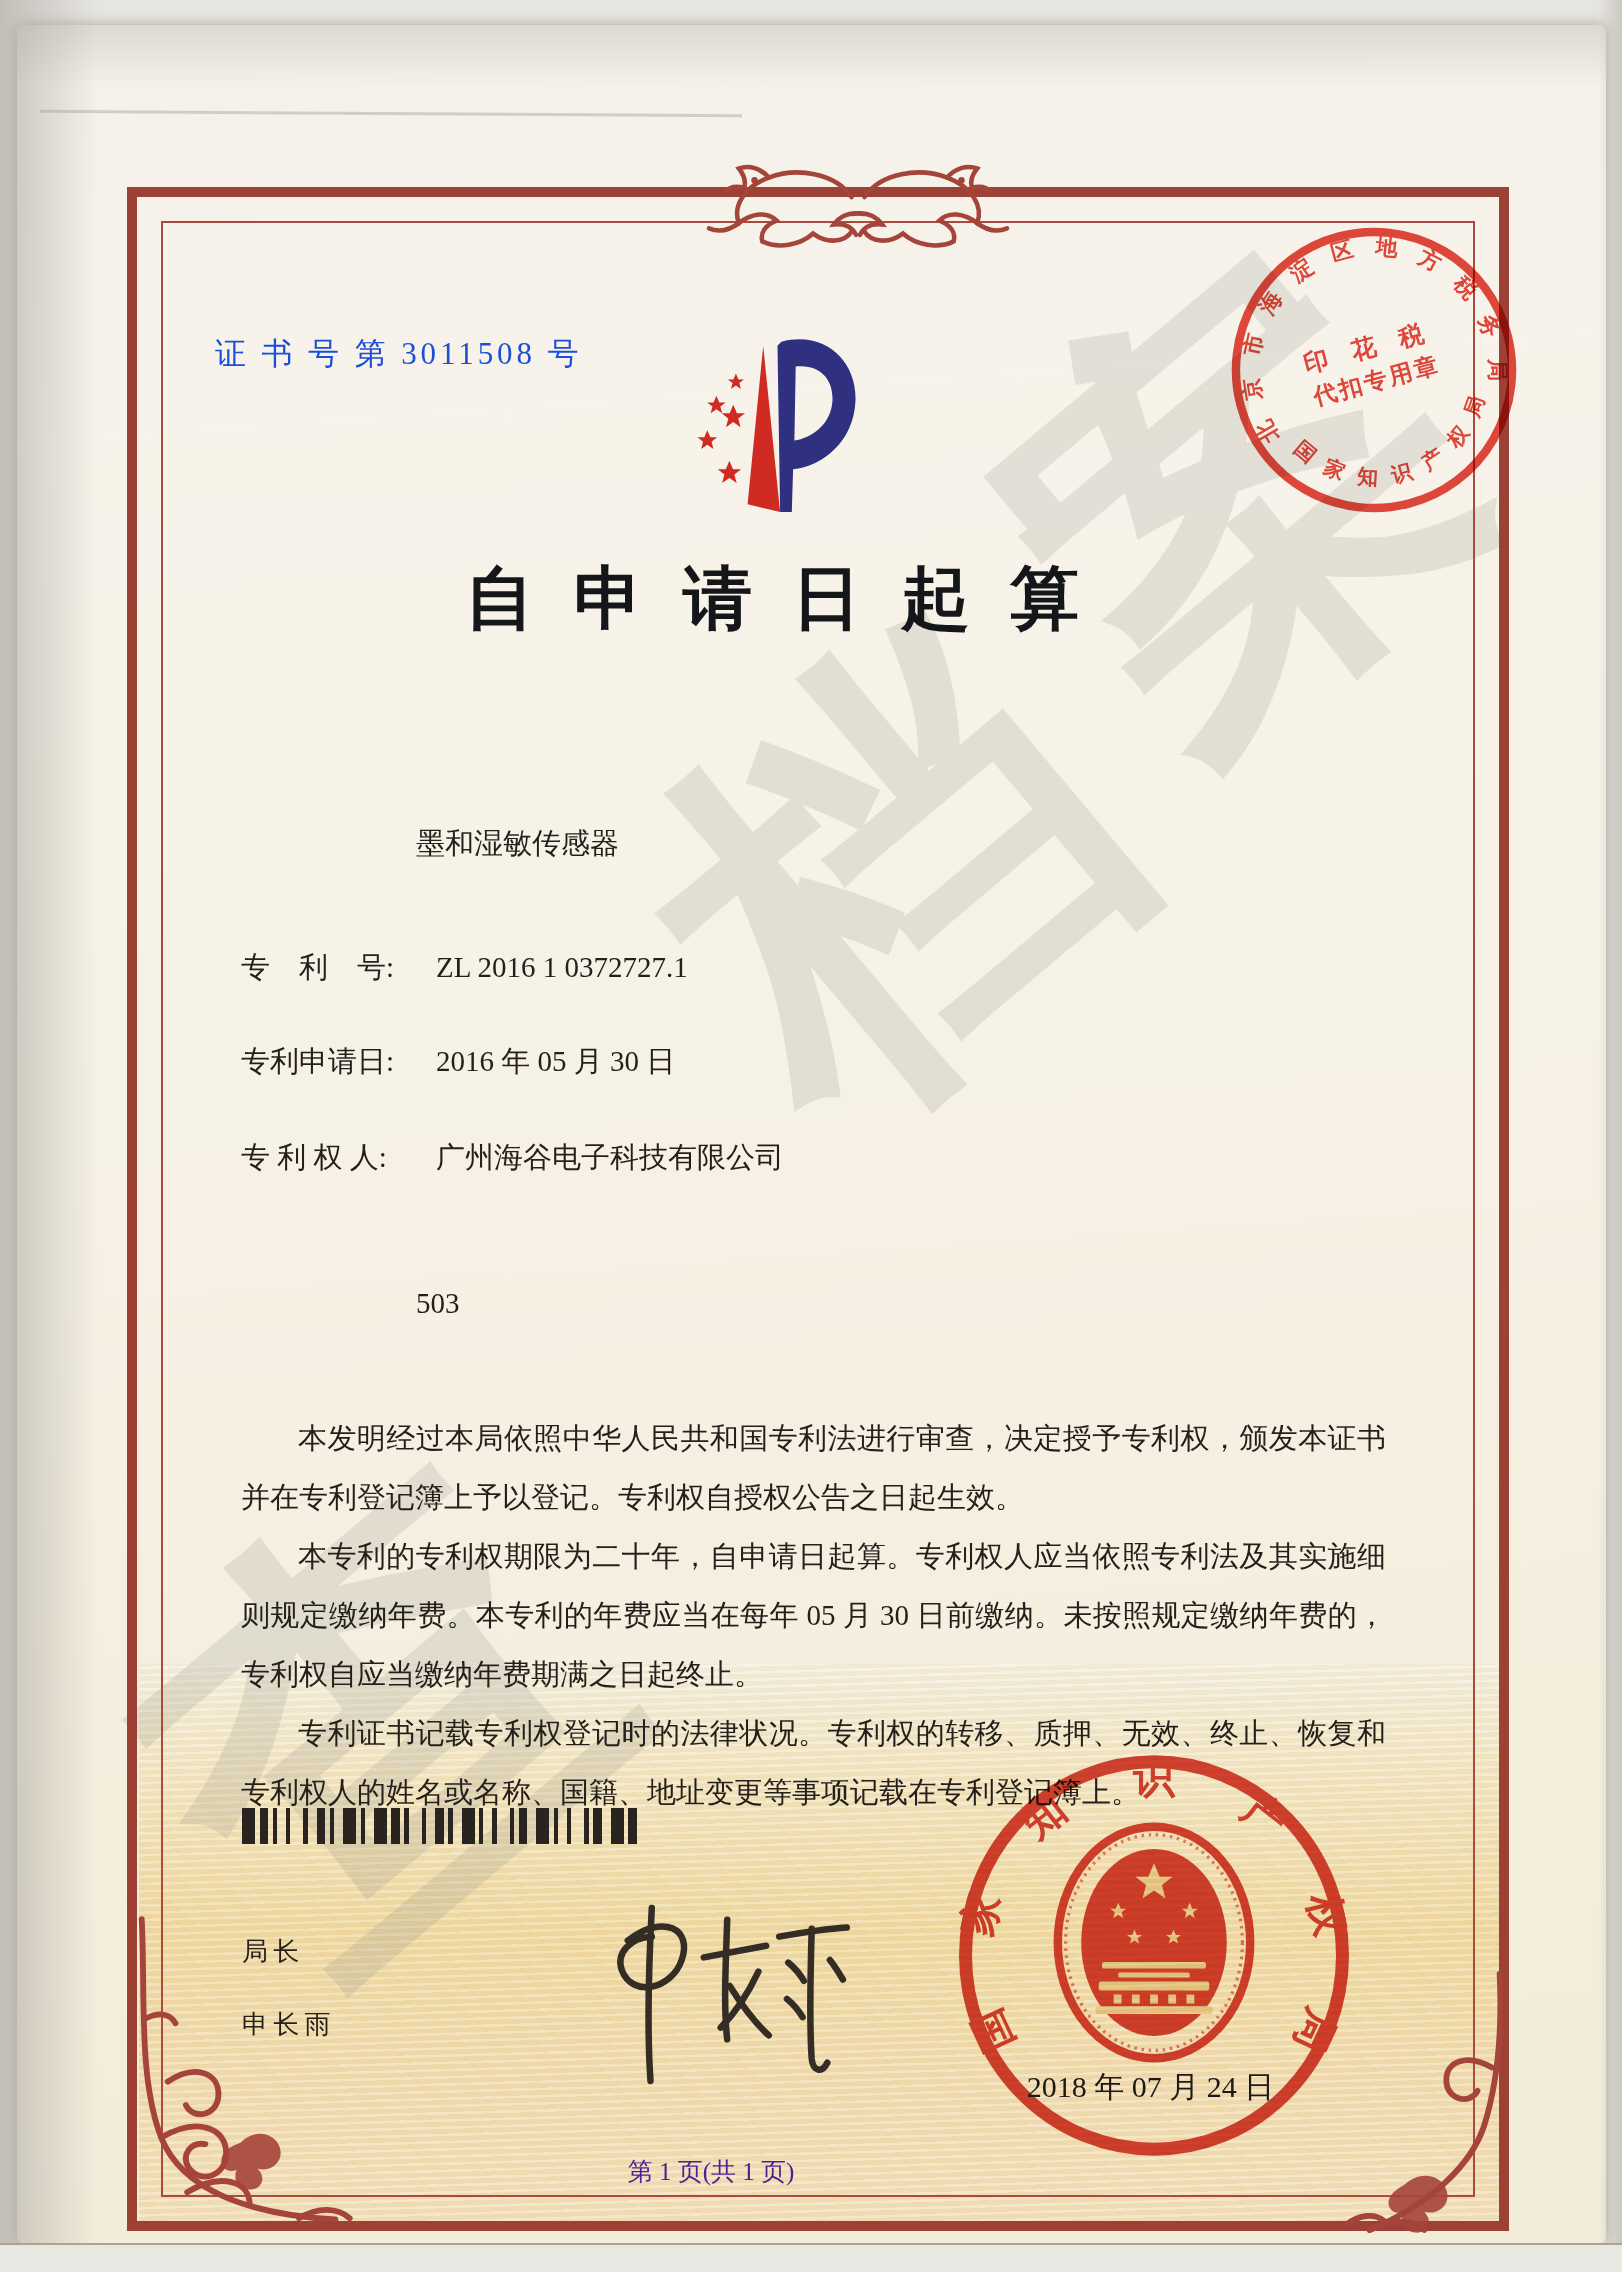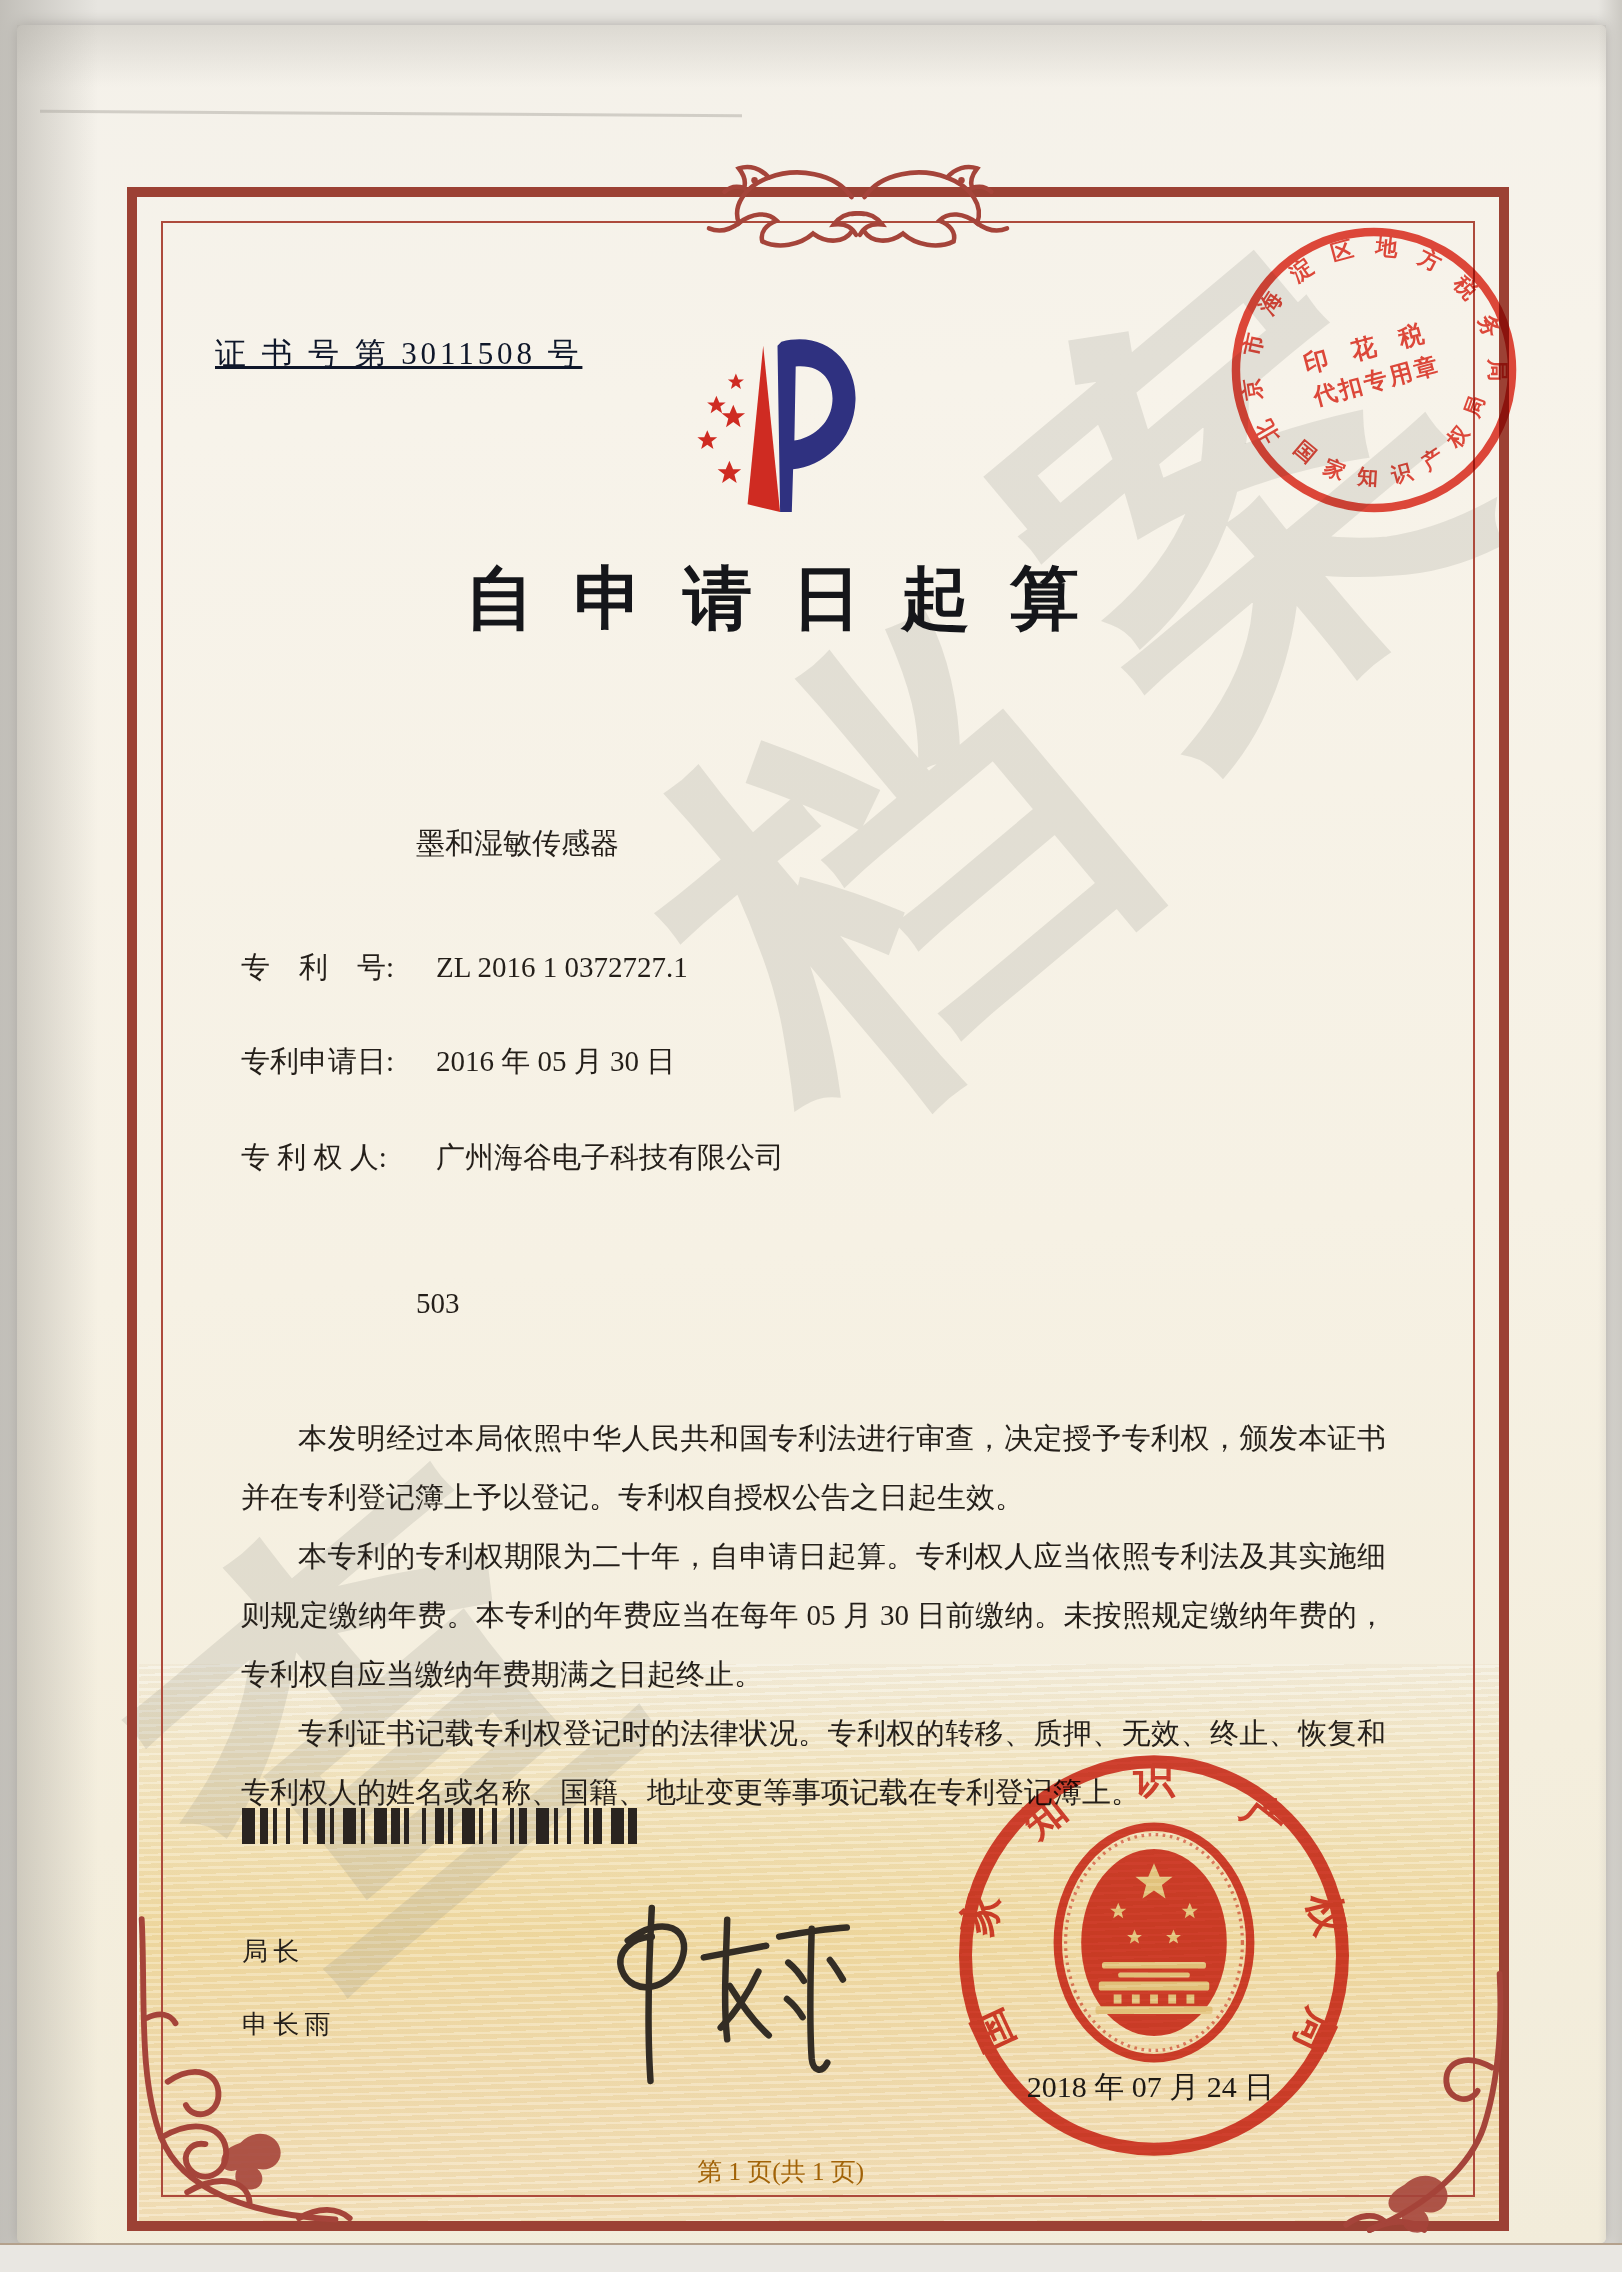--- a/index.html
+++ b/index.html
@@ -23,34 +23,34 @@
         background:repeating-linear-gradient(-1.6deg,rgba(255,255,255,.22) 0 2.6px,rgba(184,148,82,.06) 2.6px 7.2px);}
   
   .wm{z-index:2;font-family:"Liberation Sans","DejaVu Sans",sans-serif;font-weight:bold;
       color:rgba(146,143,136,.20);line-height:1;transform:rotate(-40deg);}
   
   .frame{left:127px;top:187px;width:1382px;height:2044px;border:10.4px solid #9c4134;z-index:3;box-sizing:border-box;}
   .frame-inner{left:161px;top:221px;width:1314px;height:1976px;border:2.6px solid #ad4a3c;z-index:3;box-sizing:border-box;}
   .orn{z-index:3;}
   
   .txt{z-index:4;}
-  .certno{left:215px;top:333px;font-size:31px;letter-spacing:3.9px;color:#0f172a;text-decoration:underline;}
+  .certno{left:215px;top:333px;font-size:31px;letter-spacing:3.9px;color:#1d4ed8;}
   .title{left:465px;top:553px;font-size:69px;font-weight:bold;letter-spacing:40px;color:#15161a;white-space:nowrap;}
   .row{left:241px;width:1170px;font-size:29px;white-space:nowrap;}
   .lab{display:inline-block;width:195px;}
   .val{display:inline-block;}
   .cont{position:absolute;font-size:29px;white-space:nowrap;}
   .lab2{position:absolute;left:546px;}
   .paras{left:241px;top:1409px;width:1145px;font-size:29px;line-height:59px;text-align:justify;z-index:4;}
   .paras p{margin:0;text-indent:57px;}
   .barcode{left:242px;top:1808px;width:400px;height:36px;display:flex;z-index:4;}
   .barcode span{display:block;height:100%;}
   .sig-label{left:242px;font-size:26px;letter-spacing:5.2px;z-index:4;}
   .datetxt{left:988px;top:2067px;width:325px;text-align:center;font-size:30px;z-index:6;color:#1d1915;}
-  .footer{left:558px;top:2155px;width:306px;text-align:right;font-size:25px;color:#a16207;z-index:4;}
+  .footer{left:558px;top:2155px;width:306px;text-align:center;font-size:25px;color:#4c1d95;z-index:4;}
   .stamp{z-index:5;mix-blend-mode:multiply;}
   svg text{font-family:"Liberation Serif","DejaVu Serif",serif;}
 </style>
 </head>
 <body>
 
 <div class="stage">
 
   <div class="abs paper"></div>
   <div class="abs scan-topband"></div>

